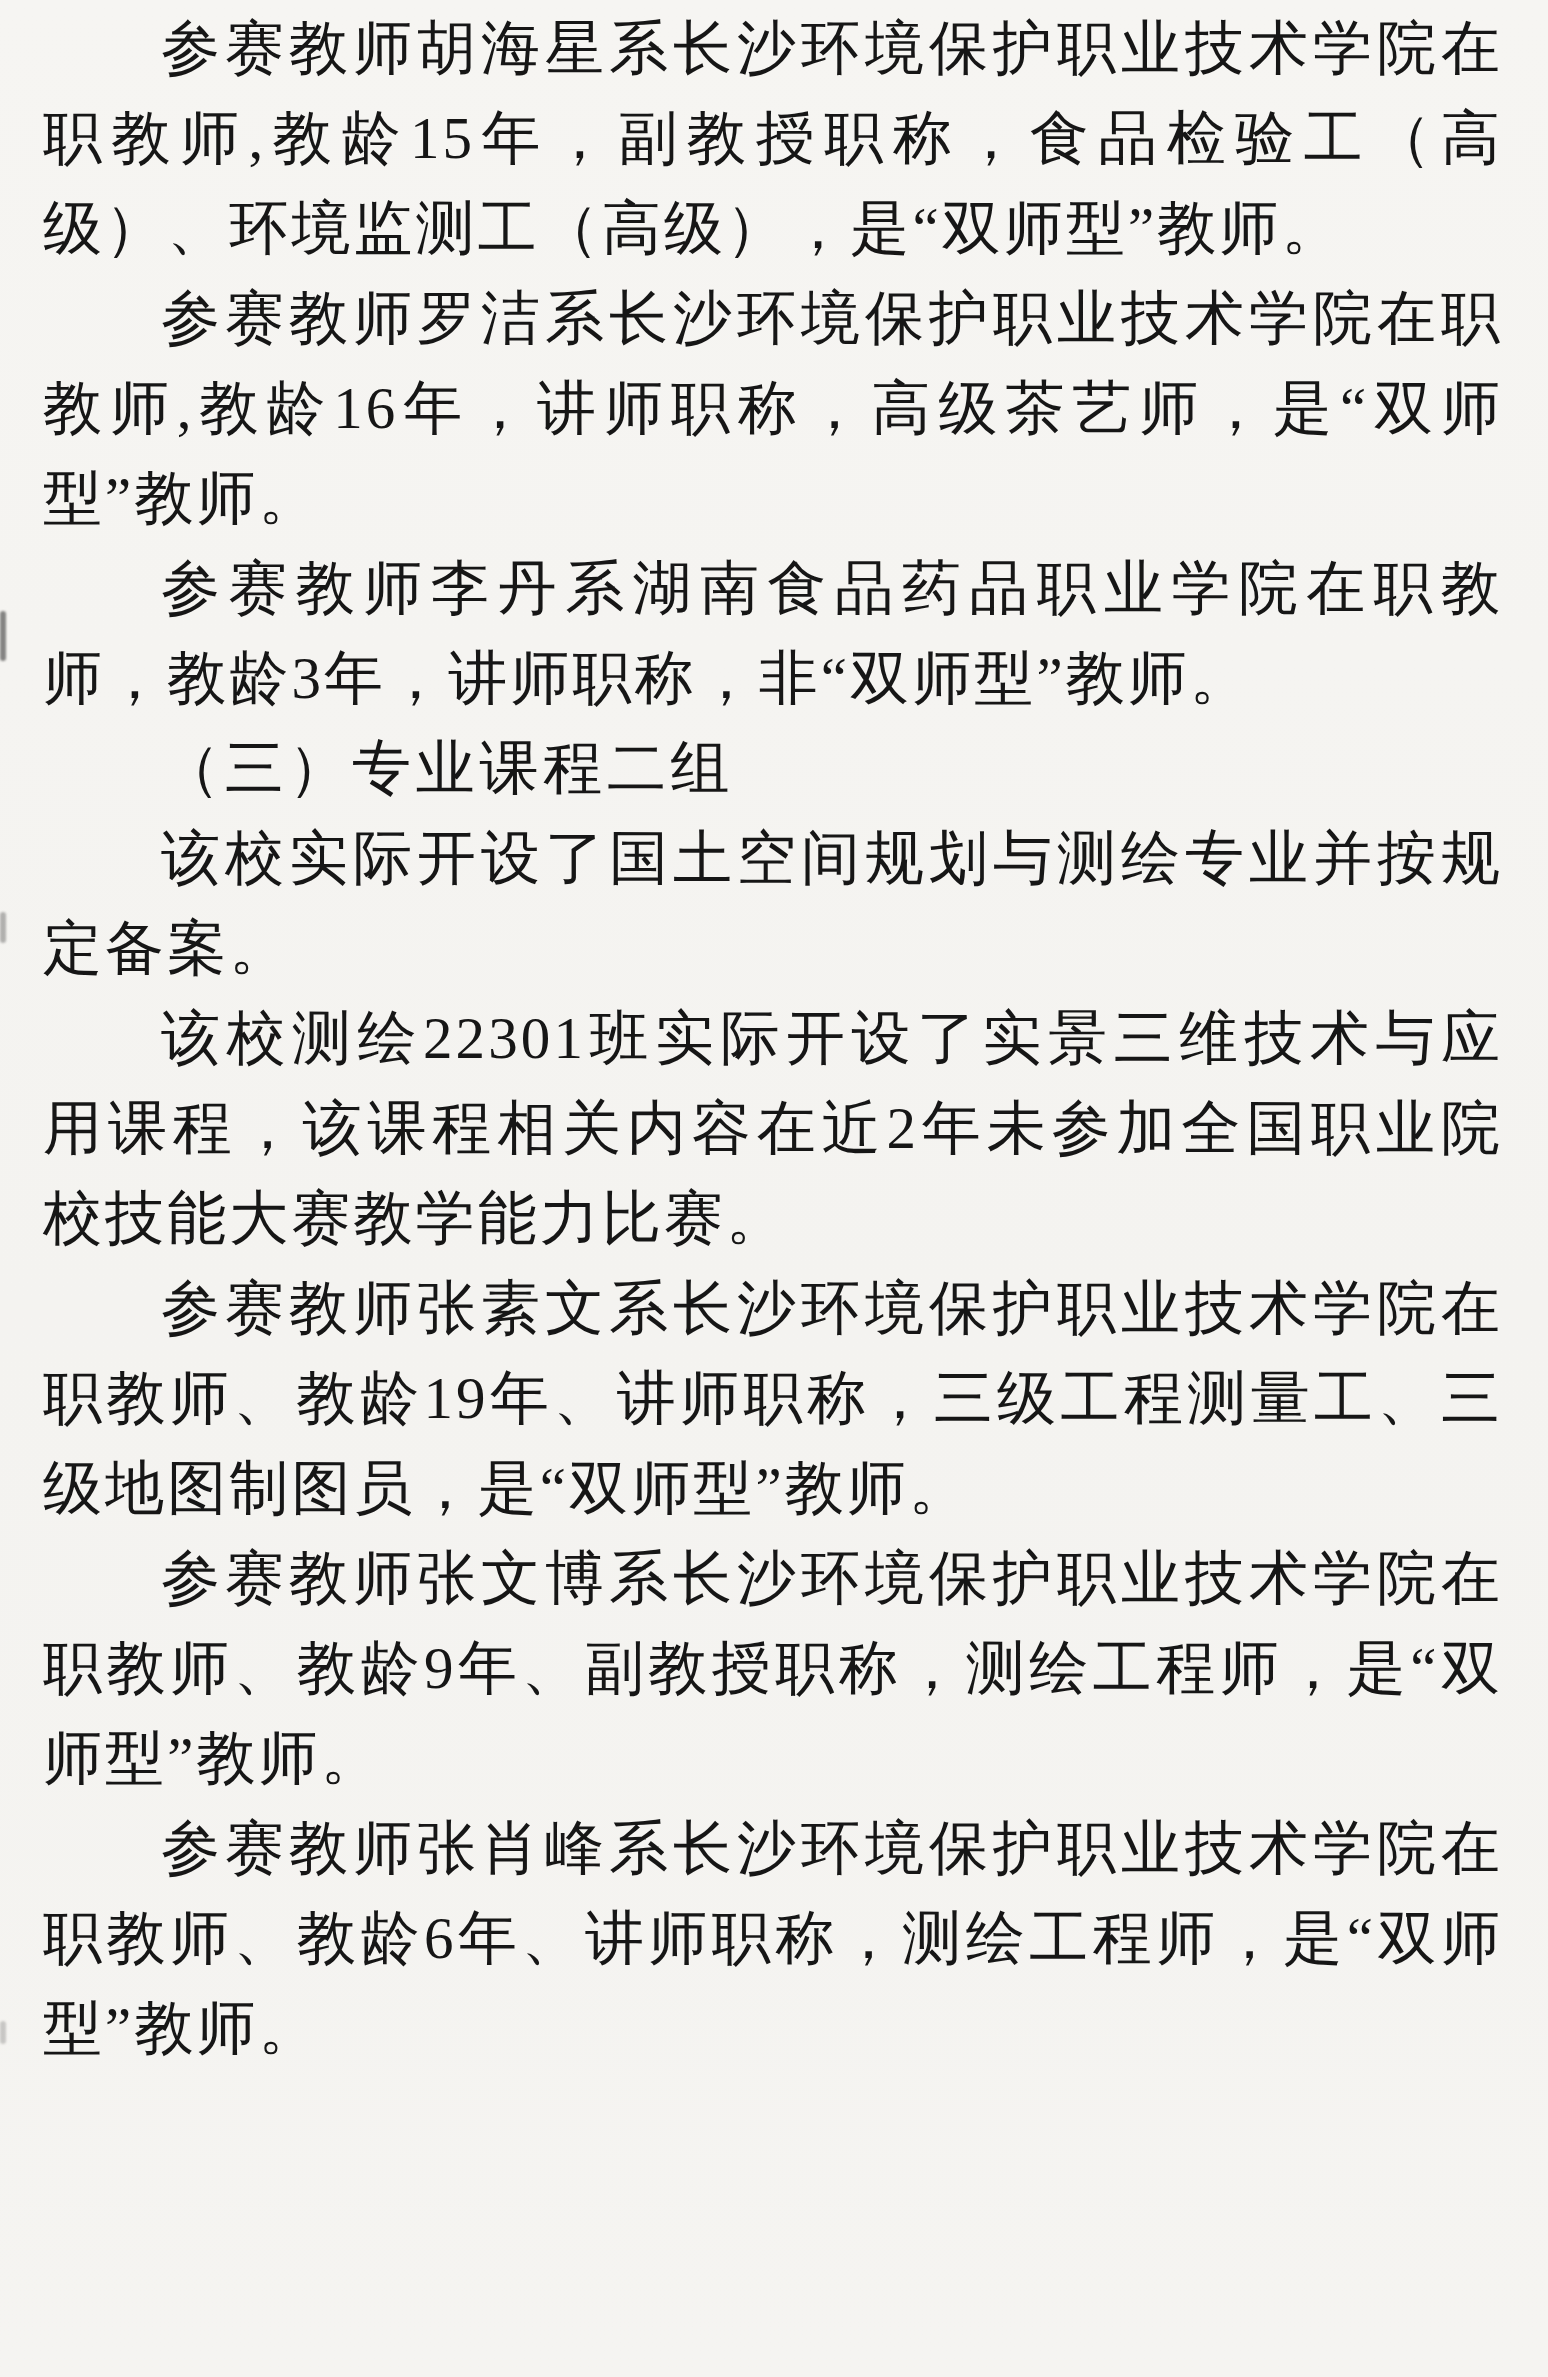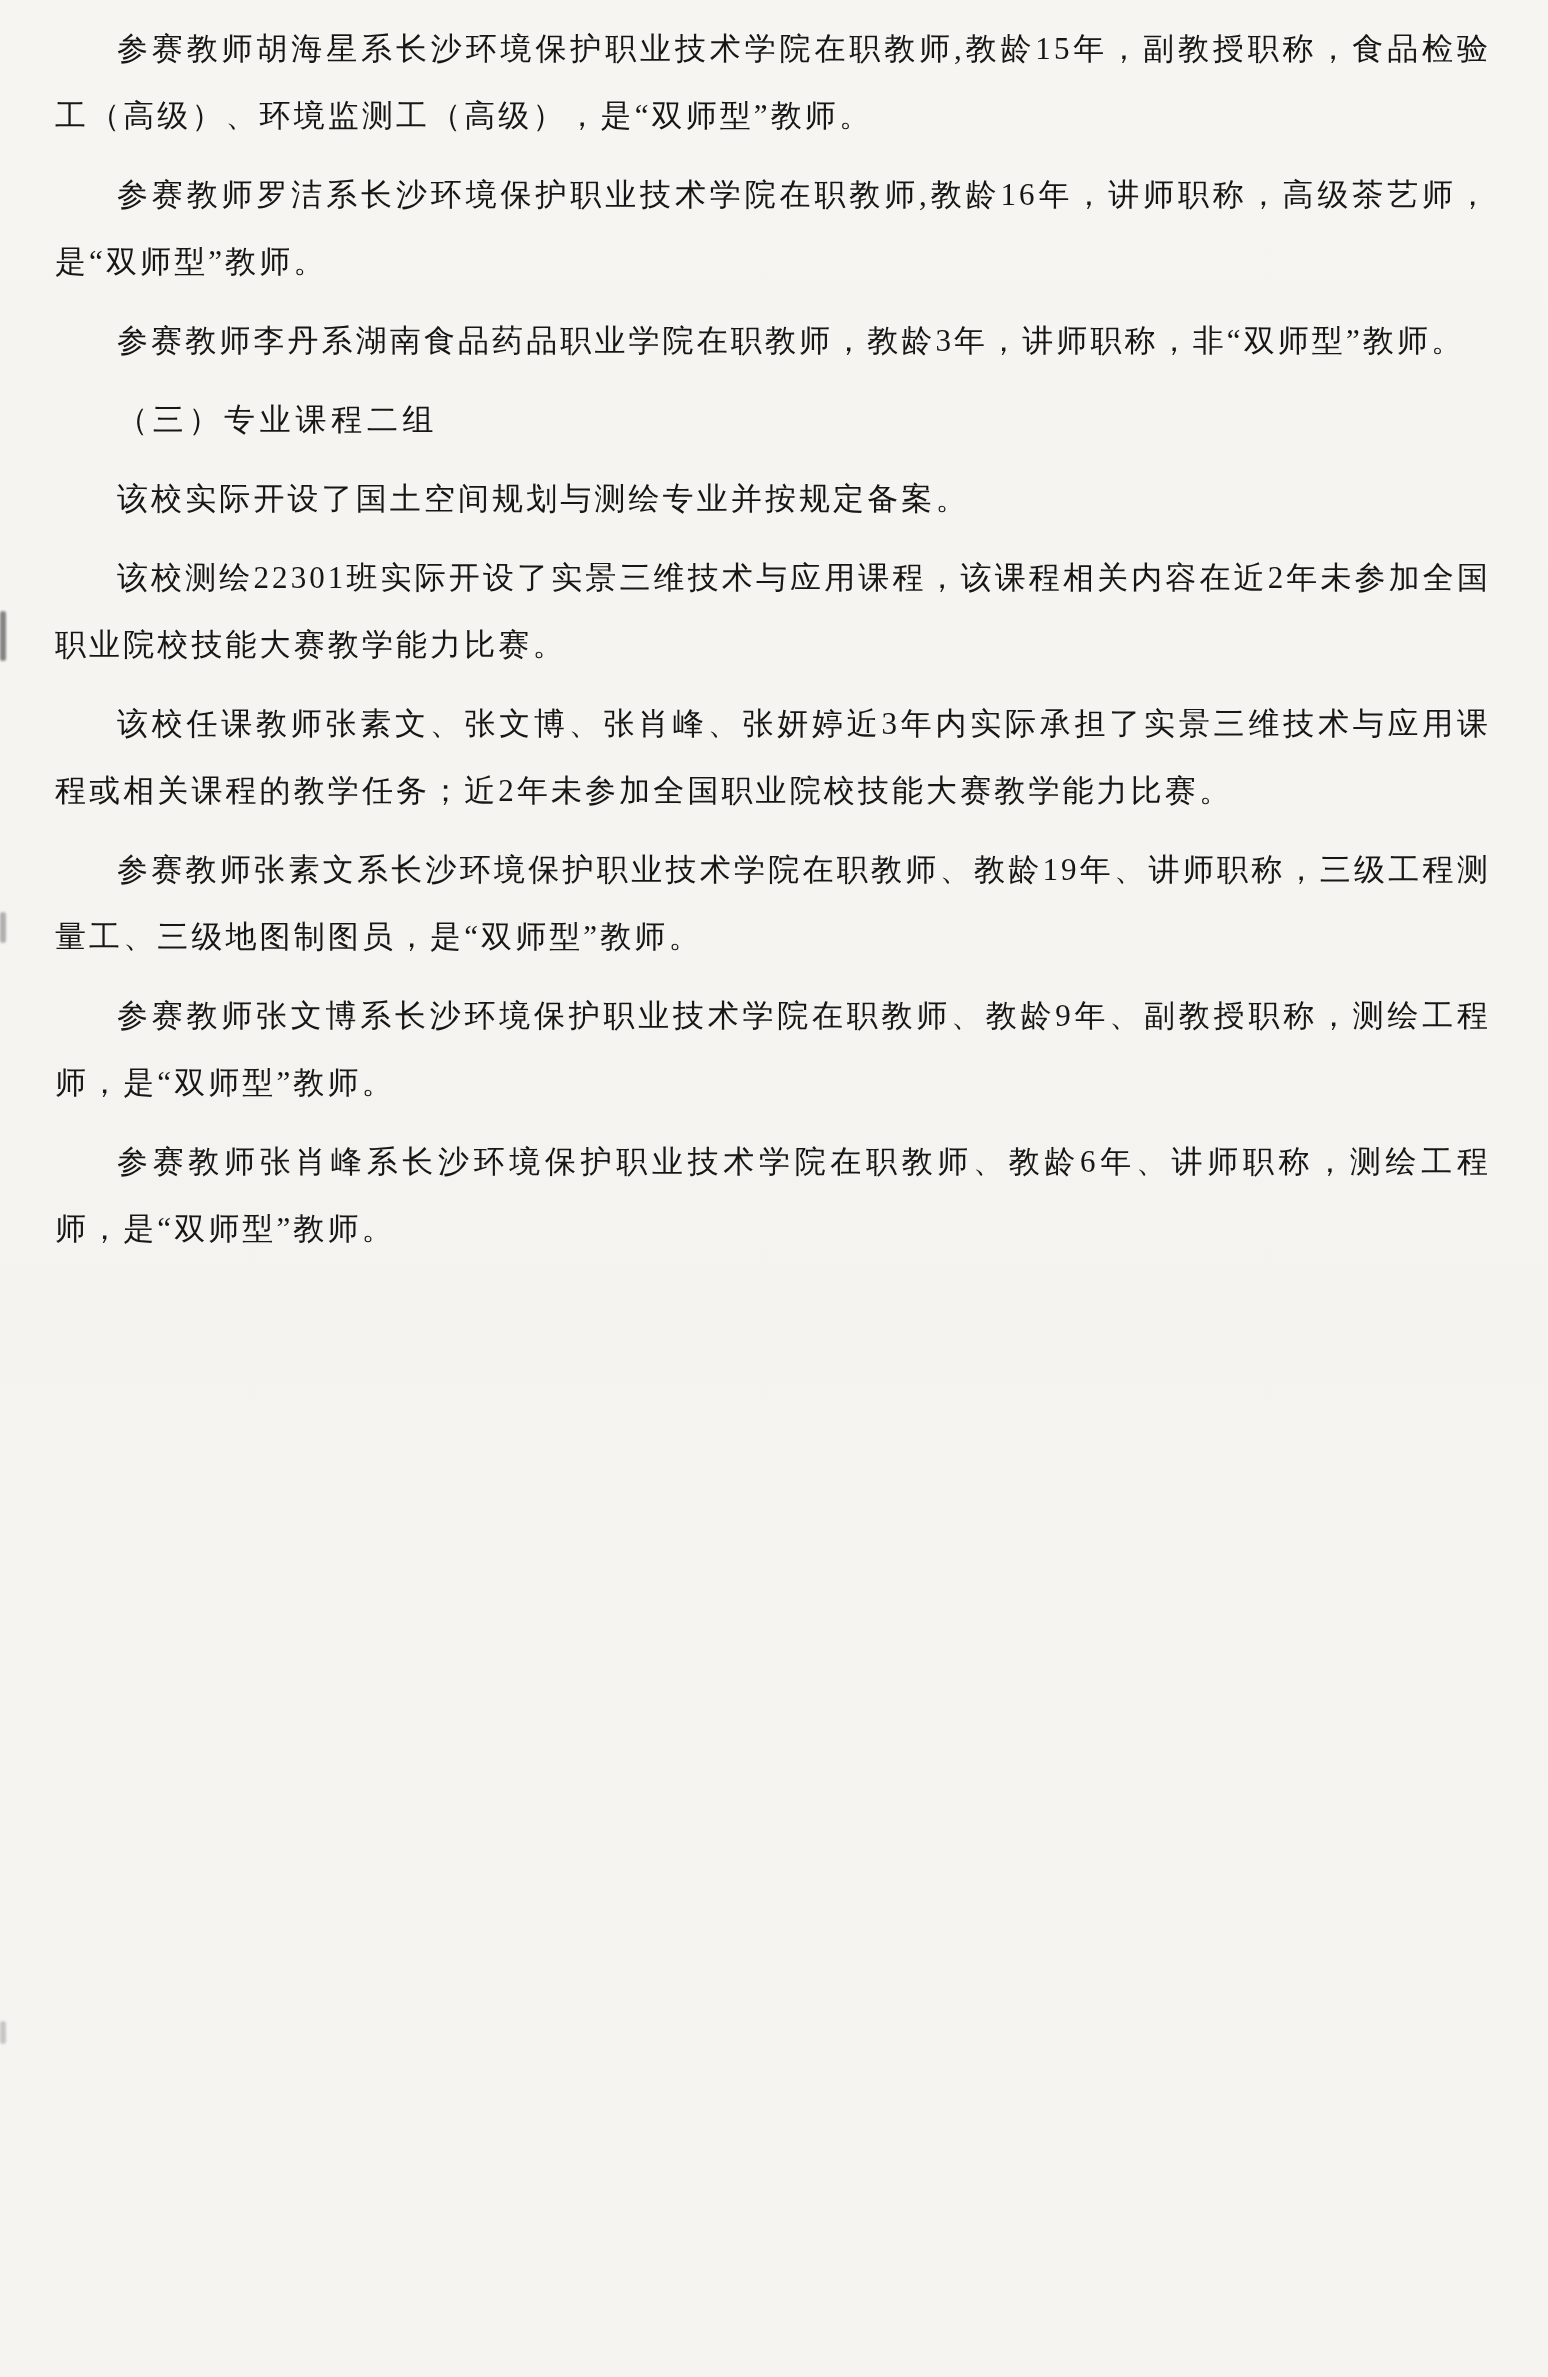--- a/index.html
+++ b/index.html
@@ -18,23 +18,23 @@
     box-sizing: border-box;
     background: linear-gradient(180deg, #f6f5f2 0%, #f4f3f0 55%, #f5f4f1 100%);
     color: #161616;
     overflow: hidden;
     padding: 3.1px 45px 0 43px;
   }
   .doc-body {
     width: 100%;
   }
   .para {
-    margin: 12px;
-    font-size: 31px;
-    line-height: 67px;
+    margin: 0;
+    font-size: 59px;
+    line-height: 90px;
     letter-spacing: 3.1px;
     text-indent: 2em;
     text-align: justify;
     text-align-last: left;
     word-break: break-all;
     color: #161616;
   }
   .para.heading {
     font-weight: normal;
     letter-spacing: 4.7px;
@@ -59,19 +59,18 @@
   <div class="smudge s1"></div>
   <div class="smudge s2"></div>
   <div class="smudge s3"></div>
   <div class="doc-body">
       <p class="para">参赛教师胡海星系长沙环境保护职业技术学院在职教师,教龄15年，副教授职称，食品检验工（高级）、环境监测工（高级），是“双师型”教师。</p>
       <p class="para">参赛教师罗洁系长沙环境保护职业技术学院在职教师,教龄16年，讲师职称，高级茶艺师，是“双师型”教师。</p>
       <p class="para">参赛教师李丹系湖南食品药品职业学院在职教师，教龄3年，讲师职称，非“双师型”教师。</p>
       <p class="para heading">（三）专业课程二组</p>
       <p class="para">该校实际开设了国土空间规划与测绘专业并按规定备案。</p>
       <p class="para">该校测绘22301班实际开设了实景三维技术与应用课程，该课程相关内容在近2年未参加全国职业院校技能大赛教学能力比赛。</p>
-      <p class="para">该校任课教师张素文、张文博、张肖峰、张妍婷近3年内实际承担了实景三维技术与应用课程或相关课程的教学任务；近2年未参加全国职业院校技能大赛教学能力比赛。</p>
       <p class="para">参赛教师张素文系长沙环境保护职业技术学院在职教师、教龄19年、讲师职称，三级工程测量工、三级地图制图员，是“双师型”教师。</p>
       <p class="para">参赛教师张文博系长沙环境保护职业技术学院在职教师、教龄9年、副教授职称，测绘工程师，是“双师型”教师。</p>
       <p class="para">参赛教师张肖峰系长沙环境保护职业技术学院在职教师、教龄6年、讲师职称，测绘工程师，是“双师型”教师。</p>
     </div>
 </div>
 
 
 </body></html>

